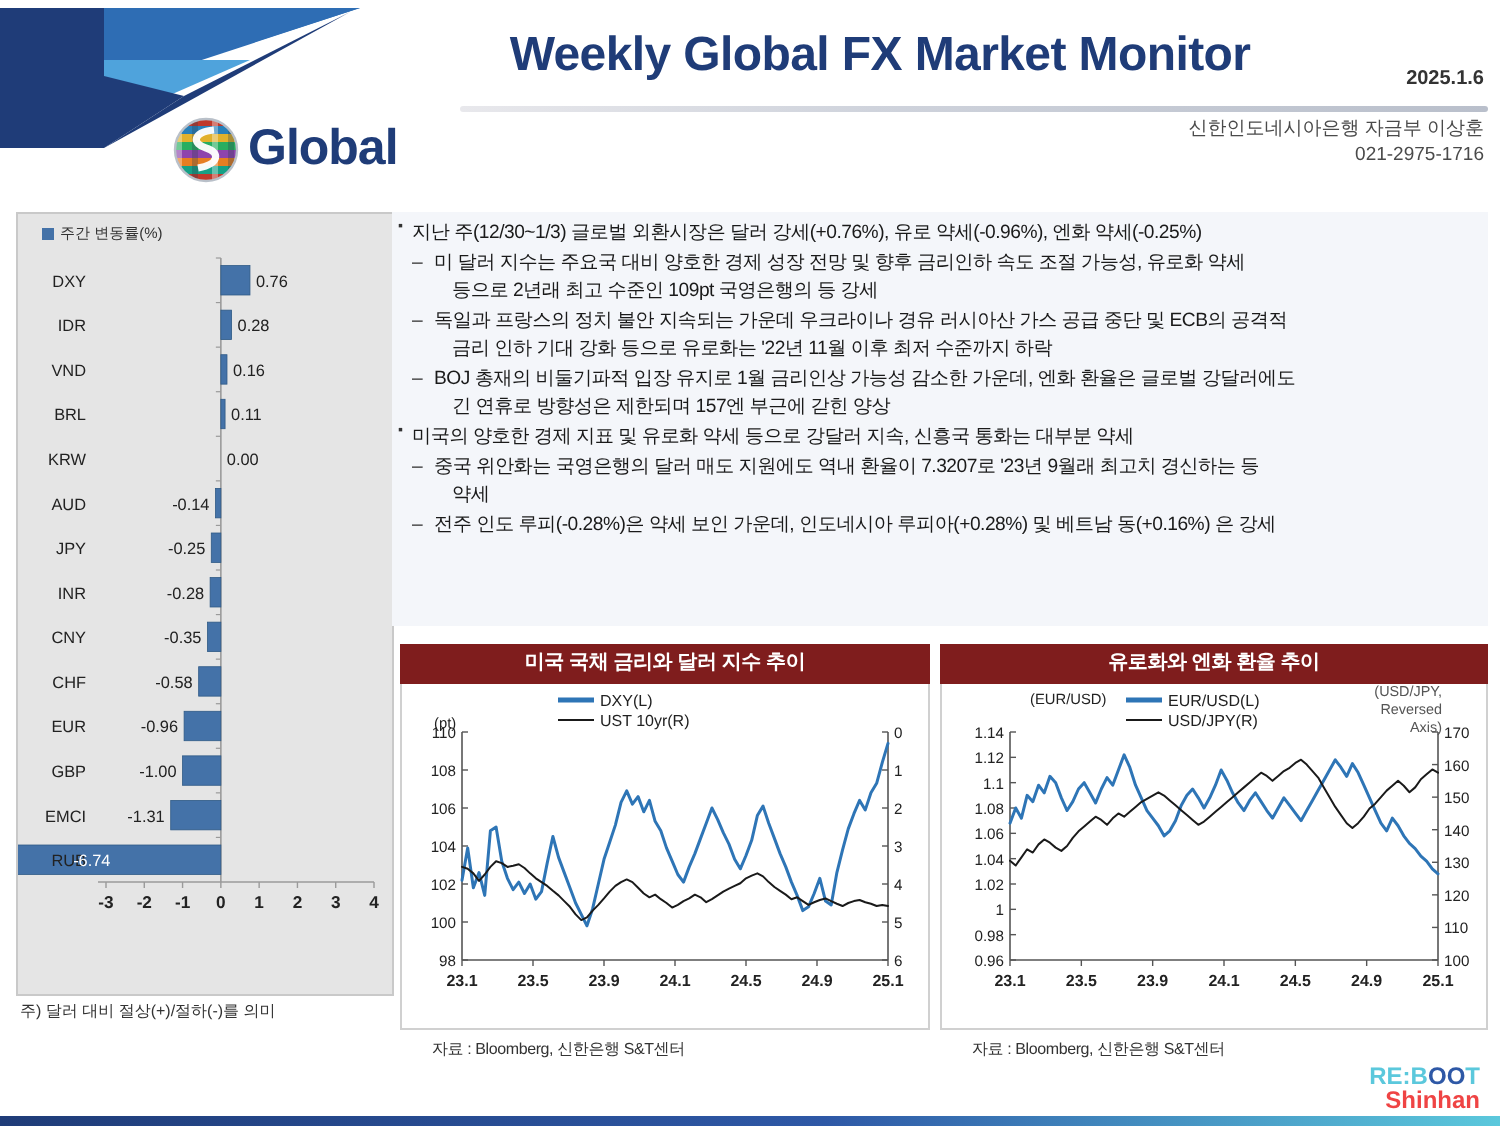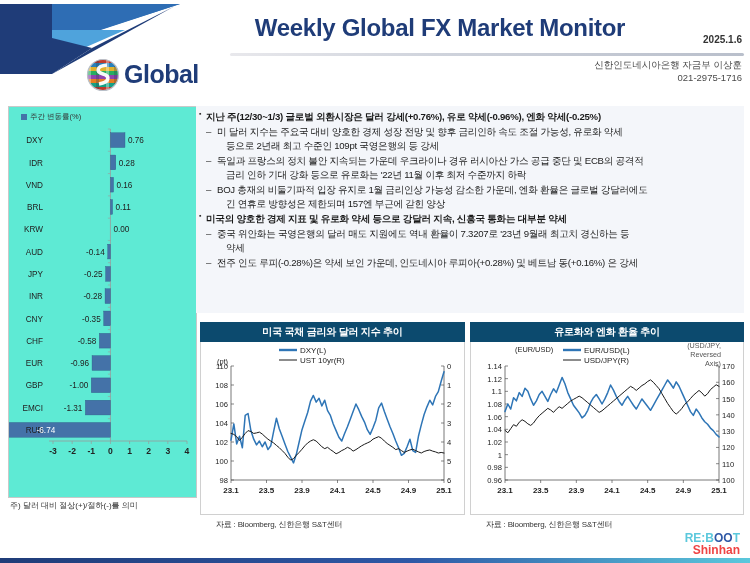--- a/index.html
+++ b/index.html
@@ -36,21 +36,21 @@
     font-size:25px;font-weight:bold;color:#1F3C78;letter-spacing:-0.5px;
   }
   .contact{
     position:absolute;right:8px;top:58px;text-align:right;
     font-size:9.5px;color:#4a4a4a;line-height:1.38;
   }
 
   
   .barpanel{
     position:absolute;left:8px;top:106px;width:187px;height:390px;
-    border:1px solid #c9c9c9;background:#5eead4;
+    border:1px solid #c9c9c9;background:#e5e5e5;
   }
   .bar-legend{
     position:absolute;left:12px;top:5px;
     font-size:7.5px;color:#333;white-space:nowrap;
   }
   .bar-legend .sw{
     display:inline-block;width:6px;height:6px;background:#4472A8;
     margin-right:3px;vertical-align:middle;
   }
   .bar-plot{position:absolute;left:0;top:18px;width:187px;height:350px;}
@@ -62,36 +62,36 @@
   
   .textbox{
     position:absolute;left:196px;top:106px;width:548px;height:207px;
     background:#f4f6fa;
     padding:4px 4px 0 4px;box-sizing:border-box;
   }
   .tline{
     font-size:9.6px;color:#1a1a1a;line-height:1.52;
     white-space:nowrap;letter-spacing:-0.25px;
   }
-  .lvl1{padding-left:6px;position:relative;font-weight:700;}
+  .lvl1{padding-left:6px;position:relative;font-weight:400;}
   .lvl1:before{
     content:"\25AA";position:absolute;left:-1px;top:-1px;font-size:7px;color:#333;
   }
   .lvl2{padding-left:17px;position:relative;}
   .lvl2:before{
     content:"\2013";position:absolute;left:6px;top:0;color:#333;
   }
   .cont{padding-left:26px;}
 
   
   .chartpanel{position:absolute;top:322px;height:228px;}
   .cp-left{left:200px;width:265px;}
   .cp-right{left:470px;width:274px;}
   .cp-title{
-    height:20px;background:#0c4a6e;color:#fff;
+    height:20px;background:#7f1d1d;color:#fff;
     font-size:10px;font-weight:bold;text-align:center;
     line-height:20px;letter-spacing:-0.2px;
   }
   .cp-body{
     border:1px solid #d0d0d0;border-top:none;background:#fff;
     height:172px;position:relative;
   }
   .cp-src{
     margin-top:4px;font-size:8px;color:#333;letter-spacing:-0.2px;margin-left:16px;
   }

